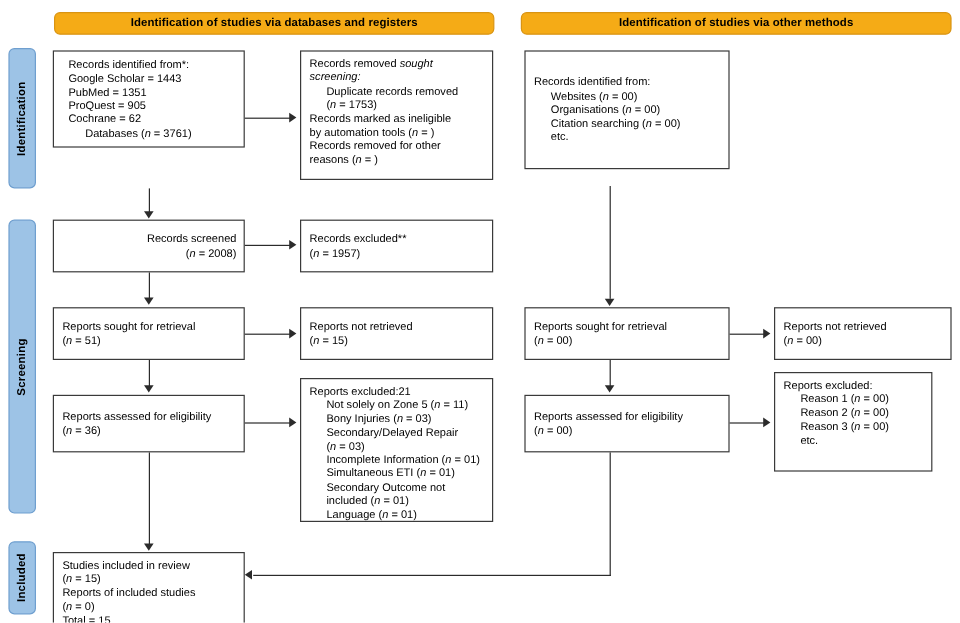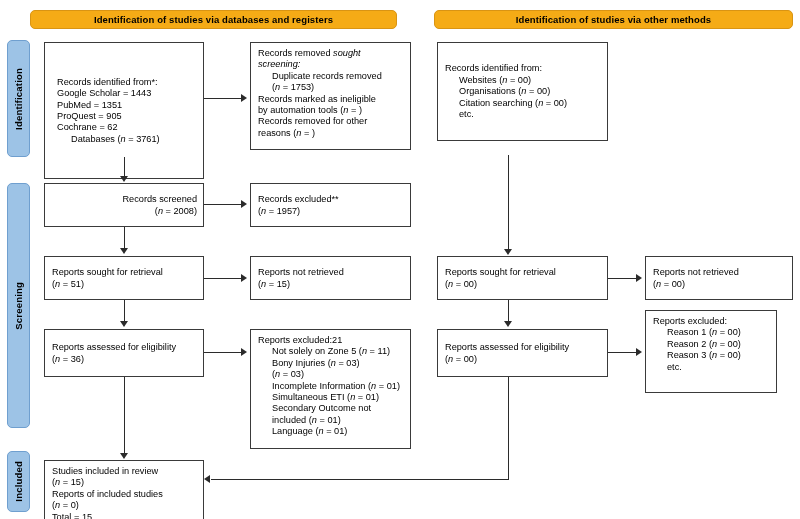--- a/index.html
+++ b/index.html
@@ -109,41 +109,41 @@
     border-left: 4.2px solid transparent;
     border-right: 4.2px solid transparent;
     border-top: 6.5px solid #2b2b2b;
   }
 </style>
 </head>
 <body>
 
 <div id="canvas">
 
-  <div class="stage-header" style="left:30px; top:10px; width:367px; height:19px;">
+  <div class="stage-header" style="left:45px; top:10px; width:367px; height:19px;">
     <span>Identification of studies via databases and registers</span>
   </div>
 
   <div class="stage-header" style="left:434px; top:10px; width:359px; height:19px;">
     <span>Identification of studies via other methods</span>
   </div>
 
   <div class="phase-tab" style="left:7px; top:40px; width:23px; height:117px;">
     <span>Identification</span>
   </div>
 
   <div class="phase-tab" style="left:7px; top:183px; width:23px; height:245px;">
     <span>Screening</span>
   </div>
 
   <div class="phase-tab" style="left:7px; top:451px; width:23px; height:61px;">
     <span>Included</span>
   </div>
 
-  <div class="box vcenter" style="left:44px; top:42px; width:160px; height:137px;padding-left:12px;">
+  <div class="box vcenter" style="left:44px; top:42px; width:160px; height:81px;padding-left:12px;">
     <div class="ln">Records identified from*:</div>
     <div class="ln">Google Scholar = 1443</div>
     <div class="ln">PubMed = 1351</div>
     <div class="ln">ProQuest = 905</div>
     <div class="ln">Cochrane = 62</div>
     <div class="ln ind1">Databases (<i>n</i> = 3761)</div>
   </div>
 
   <div class="box" style="left:250px; top:42px; width:161px; height:108px;">
     <div class="ln">Records removed <i>sought</i></div>
@@ -190,24 +190,25 @@
   <div class="hline" style="left:204px; top:278px; width:38px;"></div>
   <div class="arrow-r" style="left:241px; top:273.8px;"></div>
   <div class="vline" style="left:124px; top:300px; height:22px;"></div>
   <div class="arrow-d" style="left:119.8px; top:321px;"></div>
 
   <div class="box vcenter" style="left:44px; top:329px; width:160px; height:48px;">
     <div class="ln">Reports assessed for eligibility</div>
     <div class="ln">(<i>n</i> = 36)</div>
   </div>
 
-  <div class="box" style="left:250px; top:329px; width:161px; height:120px;">
+  <div class="box" style="left:250px; top:315px; width:161px; height:120px;">
     <div class="ln">Reports excluded:21</div>
     <div class="ln ind1">Not solely on Zone 5 (<i>n</i> = 11)</div>
     <div class="ln ind1">Bony Injuries (<i>n</i> = 03)</div>
+    <div class="ln ind1">Secondary/Delayed Repair</div>
     <div class="ln ind1">(<i>n</i> = 03)</div>
     <div class="ln ind1">Incomplete Information (<i>n</i> = 01)</div>
     <div class="ln ind1">Simultaneous ETI (<i>n</i> = 01)</div>
     <div class="ln ind1">Secondary Outcome not</div>
     <div class="ln ind1">included (<i>n</i> = 01)</div>
     <div class="ln ind1">Language (<i>n</i> = 01)</div>
   </div>
 
   <div class="hline" style="left:204px; top:352px; width:38px;"></div>
   <div class="arrow-r" style="left:241px; top:347.8px;"></div>

